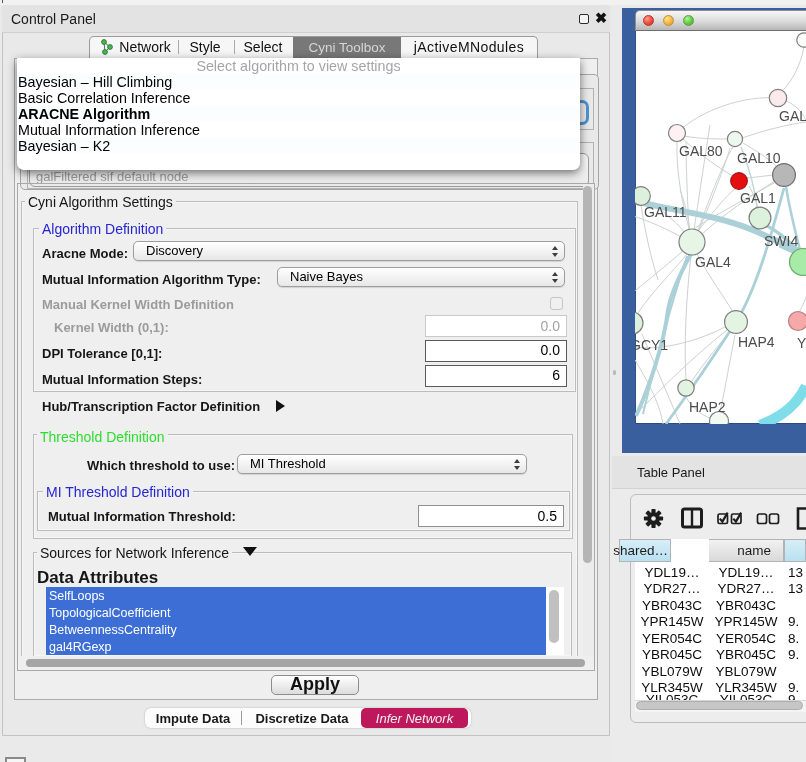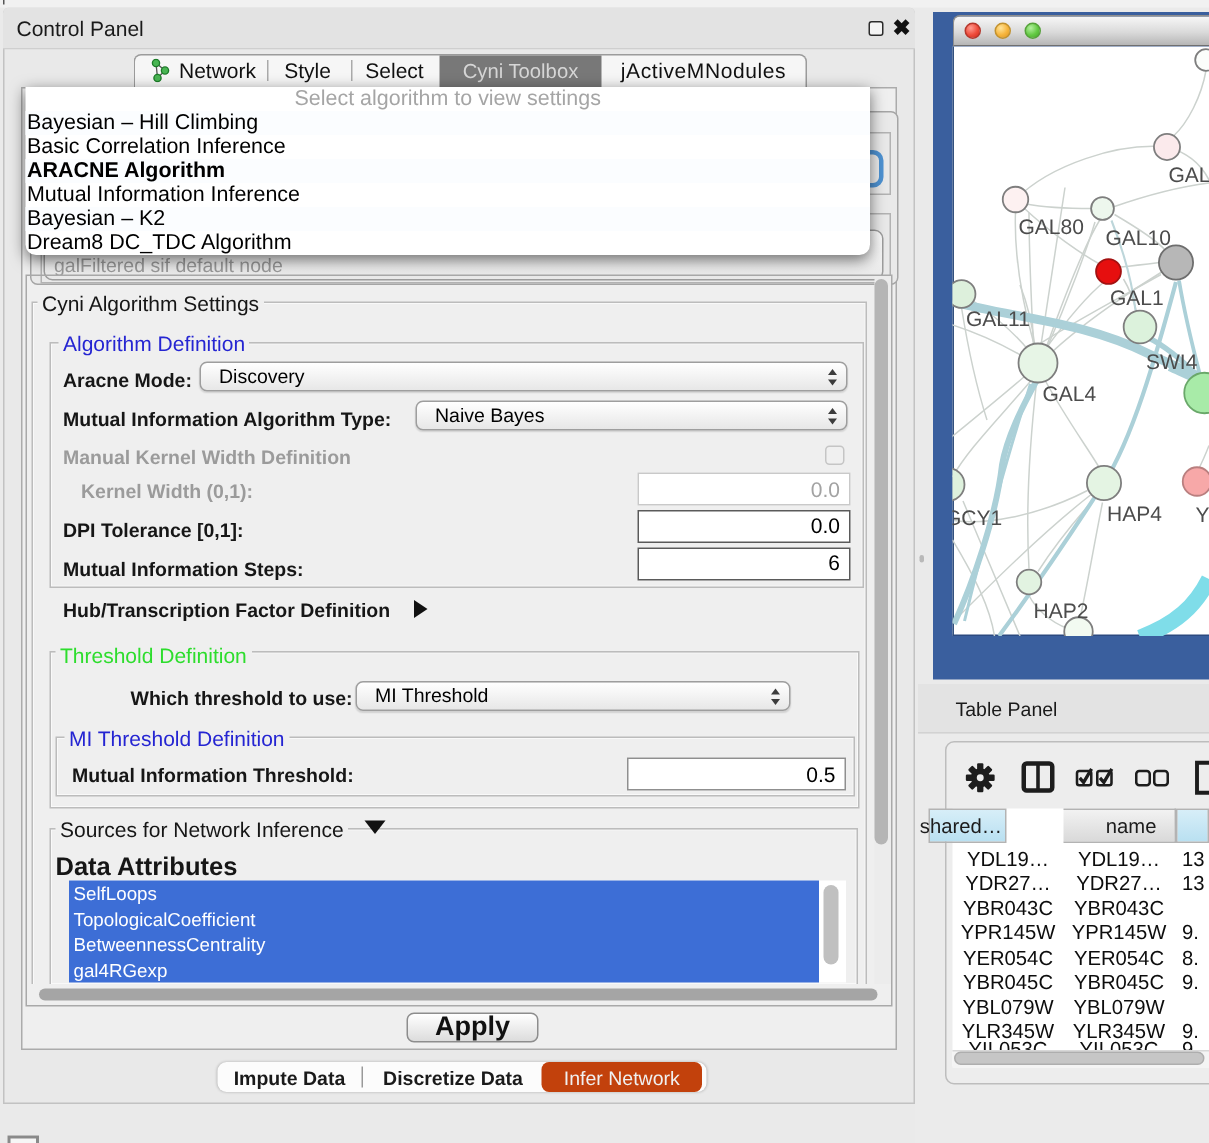--- a/index.html
+++ b/index.html
@@ -72,22 +72,22 @@
 #datablue .it { position:absolute; left:3px; width:400px; height:17px; color:#fff; font-size:12.5px; line-height:17px; }
 #listthumb { left:549px; top:590px; width:10px; height:53px; background:#c0c0c0; border-radius:5px; }
 
 
 #apply { left:271px; top:675px; width:88px; height:20px; border:1px solid #8d8d8d; border-radius:5px;
   background:linear-gradient(#ffffff,#dcdcdc); font-size:18px; font-weight:bold; color:#111;
   text-align:center; line-height:17px; }
 #btabs { left:145px; top:708px; width:326px; height:20px; background:#fcfcfc; border-radius:6px; box-shadow:0 0 2px rgba(0,0,0,0.25); }
 .btab { position:absolute; top:708px; height:20px; font-size:13px; font-weight:bold; color:#1a1a1a;
   display:flex; align-items:center; justify-content:center; }
-#btabsel { left:361px; top:708px; width:107px; height:20px; background:#c2410c; border-radius:5px;
-  color:#f0f0f0; font-size:13px; display:flex; align-items:center; justify-content:center; }
+#btabsel { left:361px; top:708px; width:107px; height:20px; background:#be185d; border-radius:5px;
+  color:#f0f0f0; font-size:13px; display:flex; align-items:center; justify-content:center;font-style:italic; }
 .btabsep { position:absolute; top:711px; width:1px; height:14px; background:#999; }
 
 
 #bluewin { left:622px; top:8px; width:184px; height:445px; background:#3a5f9e; }
 #macbar { left:635px; top:10px; width:171px; height:21px;
   background:linear-gradient(#f7f7f7 0%,#dadada 55%,#b6b6b6 100%); border:1px solid #8e8e8e; border-right:none; border-bottom:1px solid #6f6f6f;
   border-radius:5px 0 0 0; }
 .light { position:absolute; width:11px; height:11px; border-radius:50%; top:15px; }
 #canvas { left:635px; top:31px; width:171px; height:393px; background:#fff; border-left:1.5px solid #33517e; border-bottom:1px solid #2c4a80; }
 
@@ -215,21 +215,20 @@
 <div class="btab" style="left:247px;width:110px;">Discretize Data</div>
 <div class="abs" id="btabsel">Infer Network</div>
 
 <div class="abs" id="popup">
   <div class="row prompt" style="top:0;">Select algorithm to view settings</div>
   <div class="row stripe" style="top:16px;">Bayesian – Hill Climbing</div>
   <div class="row stripe" style="top:48px;font-weight:bold;">ARACNE Algorithm</div>
   <div class="row" style="top:32px;">Basic Correlation Inference</div>
   <div class="row" style="top:64px;">Mutual Information Inference</div>
   <div class="row stripe" style="top:80px;">Bayesian – K2</div>
-  <div class="row" style="top:96px;">Dream8 DC_TDC Algorithm</div>
 </div>
 
 <div class="abs" style="left:0;top:0;width:806px;height:5px;background:#f1f1f1;"></div>
 <div class="abs" id="topleft-tick"></div>
 <div class="abs" id="cornerbox"></div>
 <div class="abs" id="splitdot"></div>
 
 <div class="abs" id="bluewin"></div>
 <div class="abs" id="macbar"></div>
 <div class="light" style="left:643px;background:radial-gradient(circle at 35% 30%,#ff9c92,#ee4b3a 55%,#c92a1e);border:0.5px solid #b5372c;"></div>

